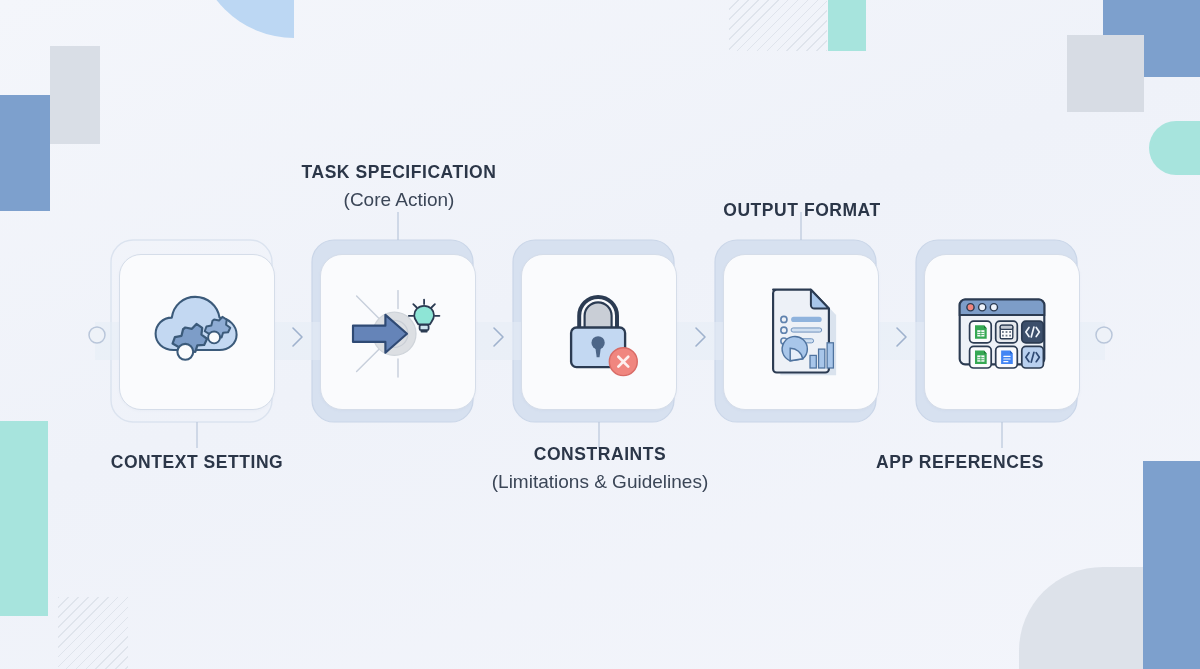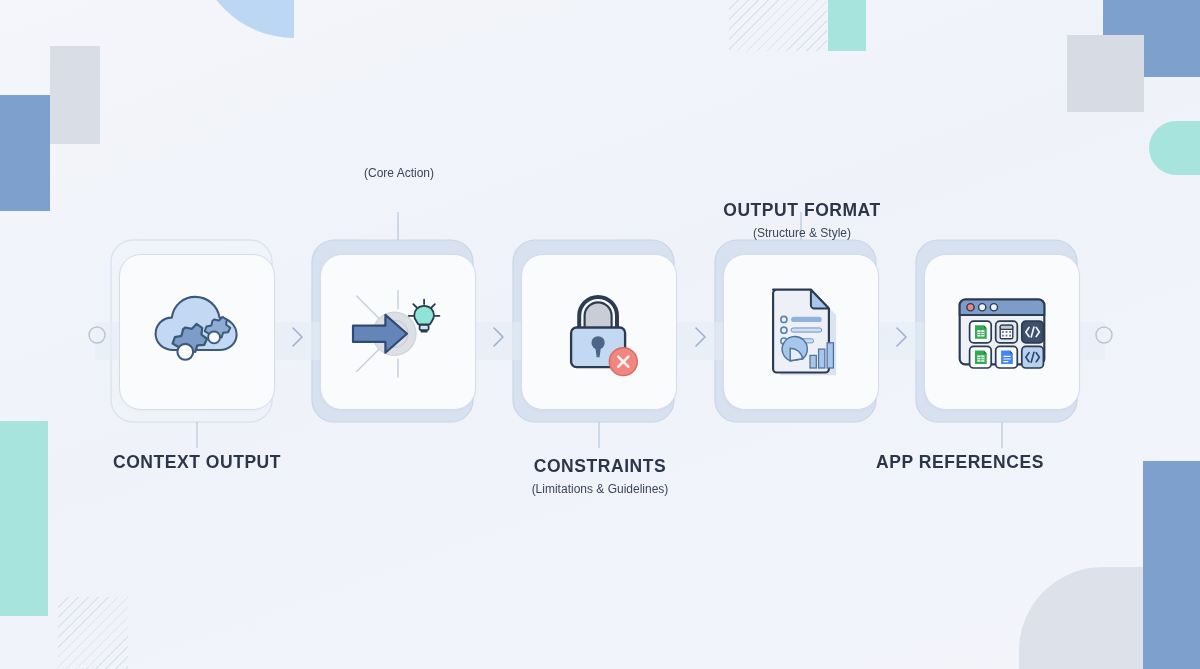--- a/index.html
+++ b/index.html
@@ -79,31 +79,31 @@
   .label-block { position: absolute; text-align: center; width: 300px; }
   .label-title {
     font-size: 17.5px;
     font-weight: bold;
     letter-spacing: 0.55px;
     color: #2b3648;
     line-height: 1.25;
     white-space: nowrap;
   }
   .label-sub {
-    font-size: 12px;
+    font-size: 19px;
     font-weight: normal;
     color: #3b4657;
     line-height: 1.35;
     margin-top: 3px;
     white-space: nowrap;
   }
 
   .lbl-1 { left: 47px;  top: 452px; }
   .lbl-2 { left: 249px; top: 162px; }
-  .lbl-3 { left: 450px; top: 456px; }
+  .lbl-3 { left: 450px; top: 444px; }
   .lbl-4 { left: 652px; top: 162px; margin-top: 38px; }
   .lbl-5 { left: 810px; top: 452px; }
 </style>
 </head>
 <body>
 
 <div id="stage">
 
   <div class="deco deco-rect-blue-l"></div>
   <div class="deco deco-rect-grey-l"></div>
@@ -309,34 +309,34 @@
         <g stroke="#2f4a74" stroke-width="1.9" fill="none" stroke-linecap="round" stroke-linejoin="round">
           <path d="M90,83 L86.5,88 L90,93"></path>
           <path d="M98,83 L101.5,88 L98,93"></path>
           <line x1="95.5" y1="82.5" x2="92.5" y2="93.5"></line>
         </g>
       </g>
     </svg>
   </div>
 
   <div class="label-block lbl-1">
-    <div class="label-title">CONTEXT OUTPUT</div>
+    <div class="label-title">CONTEXT SETTING</div>
   </div>
 
   <div class="label-block lbl-2">
+    <div class="label-title">TASK SPECIFICATION</div>
     <div class="label-sub">(Core Action)</div>
   </div>
 
   <div class="label-block lbl-3">
     <div class="label-title">CONSTRAINTS</div>
     <div class="label-sub">(Limitations &amp; Guidelines)</div>
   </div>
 
   <div class="label-block lbl-4">
     <div class="label-title">OUTPUT FORMAT</div>
-    <div class="label-sub">(Structure &amp; Style)</div>
   </div>
 
   <div class="label-block lbl-5">
     <div class="label-title">APP REFERENCES</div>
   </div>
 
 </div>
 
 </body></html>

